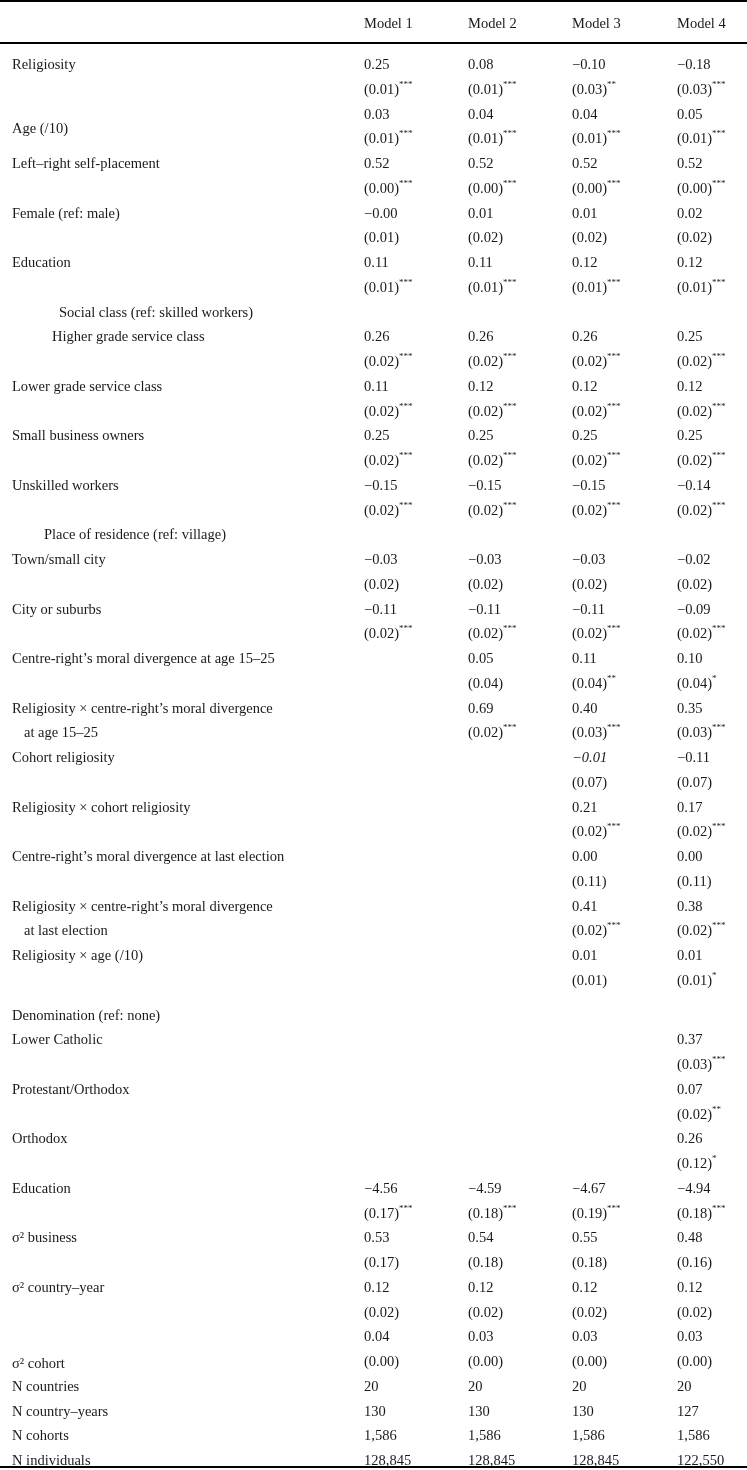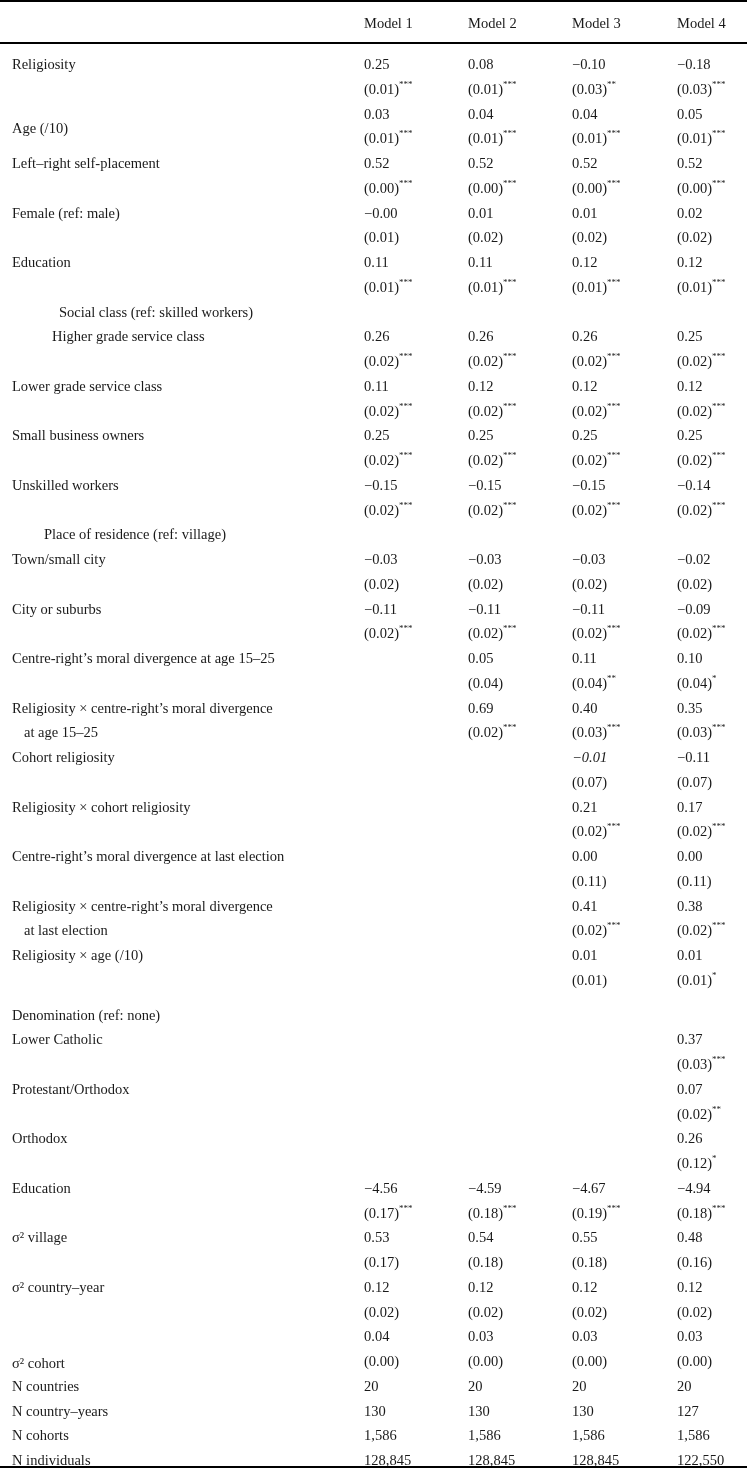--- a/index.html
+++ b/index.html
@@ -184,21 +184,21 @@
     <div class="line c4" style="top: 1153px;"><span>(0.12)</span><sup>*</sup></div>
     <div class="line label" style="top: 1177.75px;">Education</div>
     <div class="line c1" style="top: 1177.75px;">−4.56</div>
     <div class="line c2" style="top: 1177.75px;">−4.59</div>
     <div class="line c3" style="top: 1177.75px;">−4.67</div>
     <div class="line c4" style="top: 1177.75px;">−4.94</div>
     <div class="line c1" style="top: 1202.5px;"><span>(0.17)</span><sup>***</sup></div>
     <div class="line c2" style="top: 1202.5px;"><span>(0.18)</span><sup>***</sup></div>
     <div class="line c3" style="top: 1202.5px;"><span>(0.19)</span><sup>***</sup></div>
     <div class="line c4" style="top: 1202.5px;"><span>(0.18)</span><sup>***</sup></div>
-    <div class="line label" style="top: 1227.25px;">σ² village</div>
+    <div class="line label" style="top: 1227.25px;">σ² business</div>
     <div class="line c1" style="top: 1227.25px;">0.53</div>
     <div class="line c2" style="top: 1227.25px;">0.54</div>
     <div class="line c3" style="top: 1227.25px;">0.55</div>
     <div class="line c4" style="top: 1227.25px;">0.48</div>
     <div class="line c1" style="top: 1252px;"><span>(0.17)</span></div>
     <div class="line c2" style="top: 1252px;"><span>(0.18)</span></div>
     <div class="line c3" style="top: 1252px;"><span>(0.18)</span></div>
     <div class="line c4" style="top: 1252px;"><span>(0.16)</span></div>
     <div class="line label" style="top: 1276.75px;">σ² country–year</div>
     <div class="line c1" style="top: 1276.75px;">0.12</div>

